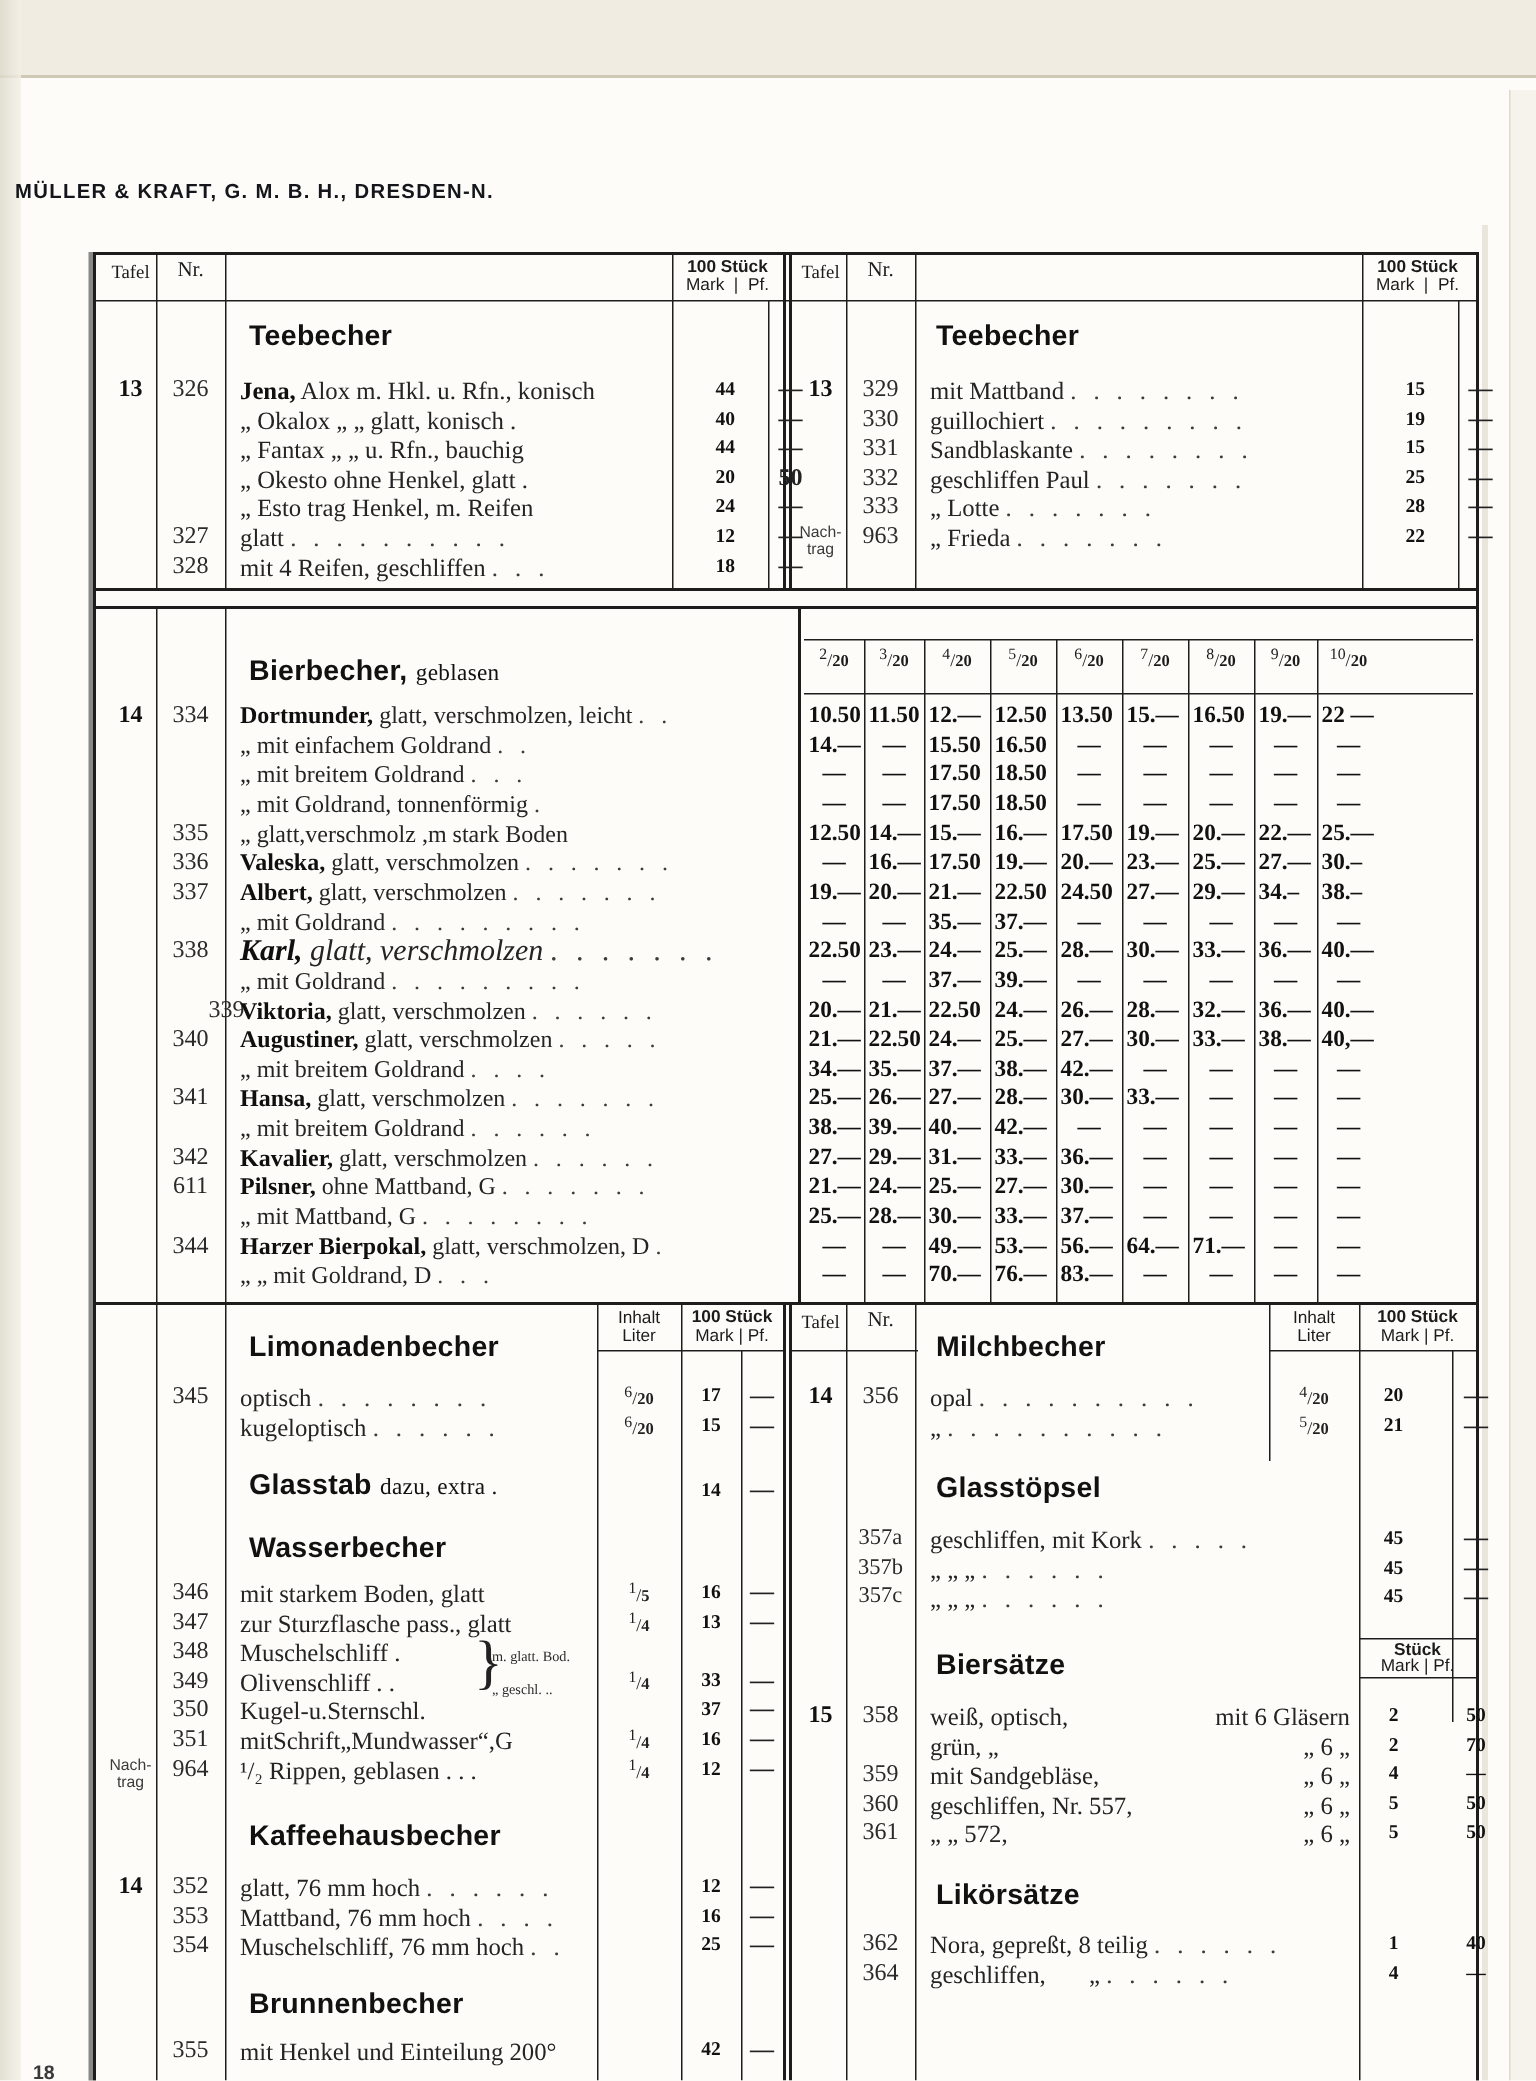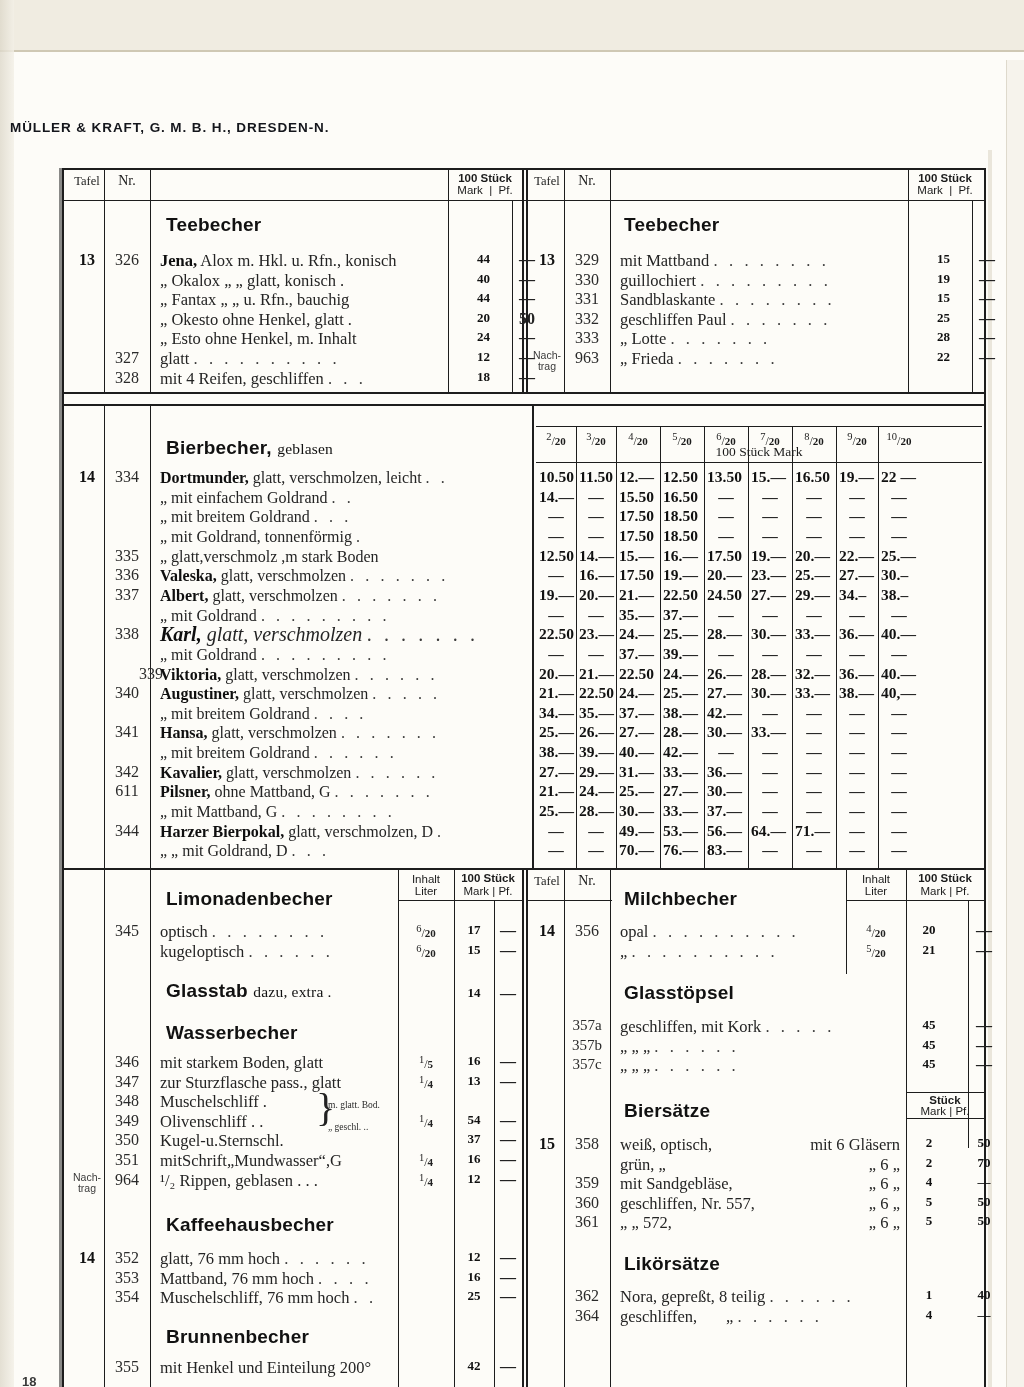--- a/index.html
+++ b/index.html
@@ -157,21 +157,21 @@
     <div class="dash" style="left: 512px; top: 251px; width: 30px;">—</div>
     <div class="desc" style="left: 160px; top: 270.6px;">„ Okalox „ „ glatt, konisch .</div>
     <div class="price" style="left: 450px; top: 270.6px; width: 40px;">40</div>
     <div class="dash" style="left: 512px; top: 270.6px; width: 30px;">—</div>
     <div class="desc" style="left: 160px; top: 290.2px;">„ Fantax „ „ u. Rfn., bauchig</div>
     <div class="price" style="left: 450px; top: 290.2px; width: 40px;">44</div>
     <div class="dash" style="left: 512px; top: 290.2px; width: 30px;">—</div>
     <div class="desc" style="left: 160px; top: 309.8px;">„ Okesto ohne Henkel, glatt .</div>
     <div class="price" style="left: 450px; top: 309.8px; width: 40px;">20</div>
     <div class="dash" style="left: 512px; top: 309.8px; width: 30px;">50</div>
-    <div class="desc" style="left: 160px; top: 329.4px;">„ Esto ohne Henkel, m. Inhalt</div>
+    <div class="desc" style="left: 160px; top: 329.4px;">„ Esto trag Henkel, m. Reifen</div>
     <div class="price" style="left: 450px; top: 329.4px; width: 40px;">24</div>
     <div class="dash" style="left: 512px; top: 329.4px; width: 30px;">—</div>
     <div class="nr" style="left: 104px; top: 349px; width: 46px;">327</div>
     <div class="desc" style="left: 160px; top: 349px;">glatt <span class="dots">. . . . . . . . . .</span></div>
     <div class="price" style="left: 450px; top: 349px; width: 40px;">12</div>
     <div class="dash" style="left: 512px; top: 349px; width: 30px;">—</div>
     <div class="nr" style="left: 104px; top: 368.6px; width: 46px;">328</div>
     <div class="desc" style="left: 160px; top: 368.6px;">mit 4 Reifen, geschliffen <span class="dots">. . .</span></div>
     <div class="price" style="left: 450px; top: 368.6px; width: 40px;">18</div>
     <div class="dash" style="left: 512px; top: 368.6px; width: 30px;">—</div>
@@ -212,21 +212,20 @@
     <div class="vr" style="left: 150px; top: 404px; height: 464px; width: 1.4px;"></div>
     <div class="vr" style="left: 532px; top: 404px; height: 464px; width: 1.6px;"></div>
     <div class="vr" style="left: 576px; top: 426px; height: 442px; width: 1px;"></div>
     <div class="vr" style="left: 616px; top: 426px; height: 442px; width: 1px;"></div>
     <div class="vr" style="left: 660px; top: 426px; height: 442px; width: 1px;"></div>
     <div class="vr" style="left: 704px; top: 426px; height: 442px; width: 1px;"></div>
     <div class="vr" style="left: 748px; top: 426px; height: 442px; width: 1px;"></div>
     <div class="vr" style="left: 792px; top: 426px; height: 442px; width: 1px;"></div>
     <div class="vr" style="left: 836px; top: 426px; height: 442px; width: 1px;"></div>
     <div class="vr" style="left: 878px; top: 426px; height: 442px; width: 1px;"></div>
-    <div class="colhead" style="left: 536px; top: 445px; width: 446px; font-size: 13.5px;">100 Stück Mark</div>
     <div class="colhead" style="left: 536px; top: 430px; width: 40px;"><span class="frac"><span class="n">2</span><span class="s">/</span><span class="d">20</span></span></div>
     <div class="colhead" style="left: 576px; top: 430px; width: 40px;"><span class="frac"><span class="n">3</span><span class="s">/</span><span class="d">20</span></span></div>
     <div class="colhead" style="left: 616px; top: 430px; width: 44px;"><span class="frac"><span class="n">4</span><span class="s">/</span><span class="d">20</span></span></div>
     <div class="colhead" style="left: 660px; top: 430px; width: 44px;"><span class="frac"><span class="n">5</span><span class="s">/</span><span class="d">20</span></span></div>
     <div class="colhead" style="left: 704px; top: 430px; width: 44px;"><span class="frac"><span class="n">6</span><span class="s">/</span><span class="d">20</span></span></div>
     <div class="colhead" style="left: 748px; top: 430px; width: 44px;"><span class="frac"><span class="n">7</span><span class="s">/</span><span class="d">20</span></span></div>
     <div class="colhead" style="left: 792px; top: 430px; width: 44px;"><span class="frac"><span class="n">8</span><span class="s">/</span><span class="d">20</span></span></div>
     <div class="colhead" style="left: 836px; top: 430px; width: 42px;"><span class="frac"><span class="n">9</span><span class="s">/</span><span class="d">20</span></span></div>
     <div class="colhead" style="left: 878px; top: 430px; width: 42px;"><span class="frac"><span class="n">10</span><span class="s">/</span><span class="d">20</span></span></div>
     <div class="sect-title" style="left: 166px; top: 437px;">Bierbecher, <span class="sub">geblasen</span></div>
@@ -492,21 +491,21 @@
     <div class="nr" style="left: 104px; top: 1072.6px; width: 46px;">347</div>
     <div class="desc" style="left: 160px; top: 1072.6px;">zur Sturzflasche pass., glatt</div>
     <div class="inh" style="left: 398px; top: 1073.6px; width: 56px;"><span class="frac"><span class="n">1</span><span class="s">/</span><span class="d">4</span></span></div>
     <div class="price c" style="left: 454px; top: 1072.6px; width: 40px;">13</div>
     <div class="dash" style="left: 494px; top: 1072.6px; width: 28px;">—</div>
     <div class="nr" style="left: 104px; top: 1092.2px; width: 46px;">348</div>
     <div class="desc" style="left: 160px; top: 1092.2px;">Muschelschliff     .</div>
     <div class="nr" style="left: 104px; top: 1111.8px; width: 46px;">349</div>
     <div class="desc" style="left: 160px; top: 1111.8px;">Olivenschliff  .  .</div>
     <div class="inh" style="left: 398px; top: 1112.8px; width: 56px;"><span class="frac"><span class="n">1</span><span class="s">/</span><span class="d">4</span></span></div>
-    <div class="price c" style="left: 454px; top: 1111.8px; width: 40px;">54</div>
+    <div class="price c" style="left: 454px; top: 1111.8px; width: 40px;">33</div>
     <div class="dash" style="left: 494px; top: 1111.8px; width: 28px;">—</div>
     <div class="nr" style="left: 104px; top: 1131.4px; width: 46px;">350</div>
     <div class="desc" style="left: 160px; top: 1131.4px;">Kugel-u.Sternschl.</div>
     <div class="price c" style="left: 454px; top: 1131.4px; width: 40px;">37</div>
     <div class="dash" style="left: 494px; top: 1131.4px; width: 28px;">—</div>
     <div class="nr" style="left: 104px; top: 1151px; width: 46px;">351</div>
     <div class="desc" style="left: 160px; top: 1151px;">mitSchrift„Mundwasser“,G</div>
     <div class="inh" style="left: 398px; top: 1152px; width: 56px;"><span class="frac"><span class="n">1</span><span class="s">/</span><span class="d">4</span></span></div>
     <div class="price c" style="left: 454px; top: 1151px; width: 40px;">16</div>
     <div class="dash" style="left: 494px; top: 1151px; width: 28px;">—</div>

